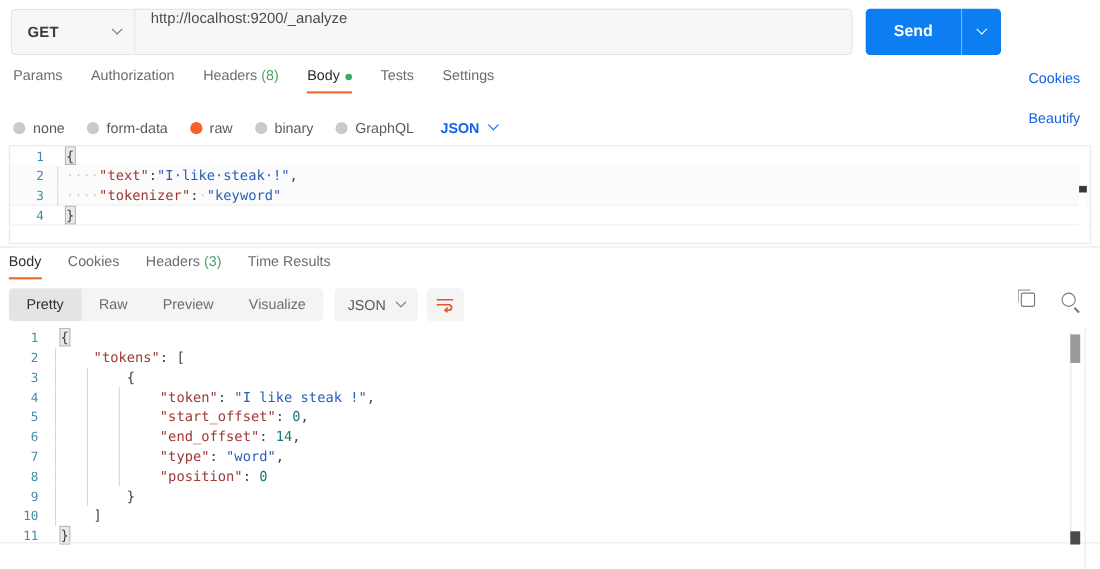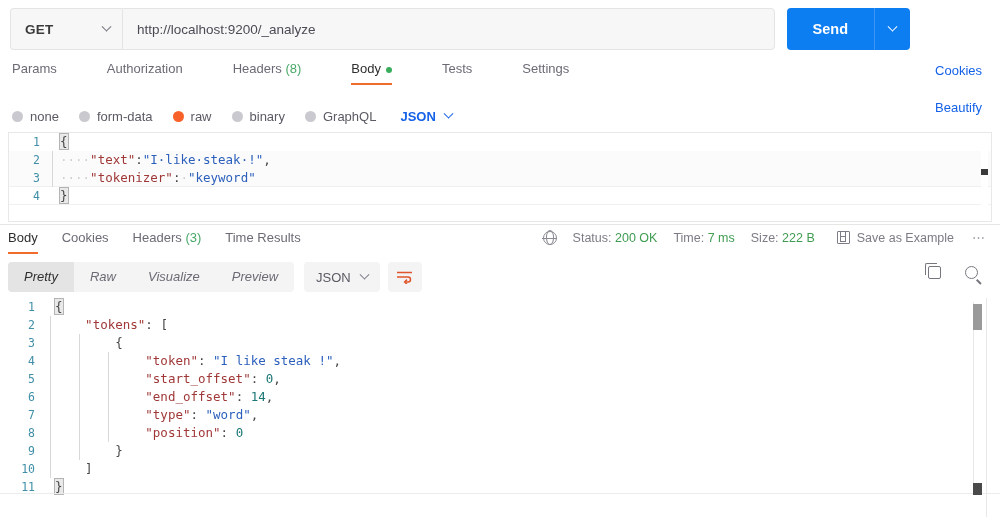--- a/index.html
+++ b/index.html
@@ -19,21 +19,21 @@
   }
   .method-box {
     width:112px; height:42px; background:#f7f7f7; border:1px solid #e4e4e4;
     border-right:none; border-radius:4px 0 0 4px;
     display:flex; align-items:center; justify-content:space-between;
     padding:0 12px 0 14px;
   }
   .method-label { font-size:13.5px; font-weight:bold; color:#3b3b3b; letter-spacing:.2px; }
   .url-box {
     flex:1; height:42px; background:#f7f7f7; border:1px solid #e4e4e4;
-    border-radius:0 4px 4px 0; display:flex; align-items:center; padding:0 14px;
+    border-radius:0 4px 4px 0; display:flex; padding:0 14px;
   }
   .url-text { font-size:13.5px; color:#4b4b55; }
   .send-wrap { margin-left:12px; display:flex; height:42px; }
   .send-btn {
     background:#0d7df2; color:#fff; border:none; height:42px; padding:0 26px;
     font-size:14.5px; font-weight:bold; font-family:inherit;
     border-radius:4px 0 0 4px; cursor:pointer;
   }
   .send-caret {
     background:#0d7df2; width:36px; height:42px; border-radius:0 4px 4px 0;
@@ -41,21 +41,21 @@
     border-left:1px solid #3a95f5;
   }
 
   .chev { display:inline-block; width:9px; height:9px; border-right:1.6px solid currentColor;
           border-bottom:1.6px solid currentColor; transform:rotate(45deg) translate(-2px,-2px); }
   .chev.sm { width:7px; height:7px; border-width:1.4px; }
 
   
   .req-tabs {
     position:absolute; left:0; top:58px; width:1000px; height:32px;
-    display:flex; align-items:flex-start; padding-left:12px;gap:24px;
+    display:flex; align-items:flex-start; padding-left:12px;
   }
   .rtab {
     font-size:13px; color:#6b6b75; padding:3px 0 9px 0; margin-right:26px;
     position:relative; cursor:pointer; white-space:nowrap;
   }
   .rtab.active { color:#2e2e2e; }
   .rtab.active::after {
     content:""; position:absolute; left:0; right:0; bottom:0; height:2.5px; background:#ef6c2e;
   }
   .hdr-count { color:#48a868; }
@@ -131,21 +131,21 @@
   .save-ico { width:13px; height:13px; border:1.3px solid #7c7c86; border-radius:1px;
               position:relative; margin-right:7px; }
   .save-ico::before { content:""; position:absolute; left:2.5px; right:2.5px; top:-1px;
                       height:4px; border:1.3px solid #7c7c86; border-bottom:none; }
   .save-ico::after { content:""; position:absolute; left:2.5px; right:2.5px; bottom:1px;
                      height:4px; border:1.3px solid #7c7c86; }
   .dots { letter-spacing:1px; color:#8a8a92; font-size:13px; margin-left:18px; cursor:pointer; }
 
   
   .view-bar { position:absolute; left:8px; top:262px; height:30px; display:flex; align-items:center; }
-  .seg { display:flex; background:#f4f4f4; border-radius:4px; overflow:hidden; height:30px;font-style:italic; }
+  .seg { display:flex; background:#f4f4f4; border-radius:4px; overflow:hidden; height:30px; }
   .seg-item { font-size:13px; color:#6b6b75; padding:0 16px; height:30px; line-height:30px; cursor:pointer; }
   .seg-item.active { background:#e4e4e4; color:#2e2e2e; }
   .fmt-sel { display:flex; align-items:center; background:#f4f4f4; border-radius:4px;
              height:30px; padding:0 12px; margin-left:10px; cursor:pointer; }
   .fmt-sel .fl { font-size:13px; color:#5a5a64; margin-right:10px; }
   .fmt-sel .chev { color:#7c7c86; }
   .wrap-btn { width:34px; height:30px; background:#f4f4f4; border-radius:4px; margin-left:8px;
               display:flex; align-items:center; justify-content:center; cursor:pointer; }
 
   .resp-tools { position:absolute; right:22px; top:266px; display:flex; gap:24px; }
@@ -264,38 +264,27 @@
 
   <div class="divider"></div>
 
   <div class="resp-tabs">
     <div class="stab active"><span>Body</span></div>
     <div class="stab"><span>Cookies</span></div>
     <div class="stab"><span>Headers</span> <span class="hdr-count">(3)</span></div>
     <div class="stab"><span>Time Results</span></div>
   </div>
 
-  <div class="resp-meta">
-    <span class="globe"></span>
-    <span class="meta-item"><span>Status:</span> <span class="meta-val">200 OK</span></span>
-    <span class="meta-item"><span>Time:</span> <span class="meta-val">7 ms</span></span>
-    <span class="meta-item"><span>Size:</span> <span class="meta-val">222 B</span></span>
-    <span class="meta-item" style="display:flex;align-items:center;margin-left:22px;">
-      <span class="save-ico"></span>
-      <span>Save as Example</span>
-    </span>
-    <span class="dots">⋯</span>
-  </div>
 
   <div class="view-bar">
     <div class="seg">
       <div class="seg-item active">Pretty</div>
       <div class="seg-item">Raw</div>
+      <div class="seg-item">Preview</div>
       <div class="seg-item">Visualize</div>
-      <div class="seg-item">Preview</div>
     </div>
     <div class="fmt-sel">
       <span class="fl">JSON</span>
       <span class="chev sm"></span>
     </div>
     <div class="wrap-btn">
       <svg width="17" height="14" viewBox="0 0 17 14">
         <line x1="1" y1="2.5" x2="16" y2="2.5" stroke="#e0552b" stroke-width="1.5"></line>
         <path d="M1 7h11a2.5 2.5 0 0 1 0 5h-3" fill="none" stroke="#e0552b" stroke-width="1.5"></path>
         <path d="M11 9.6 L8.6 12 L11 14.2" fill="none" stroke="#e0552b" stroke-width="1.5"></path>

